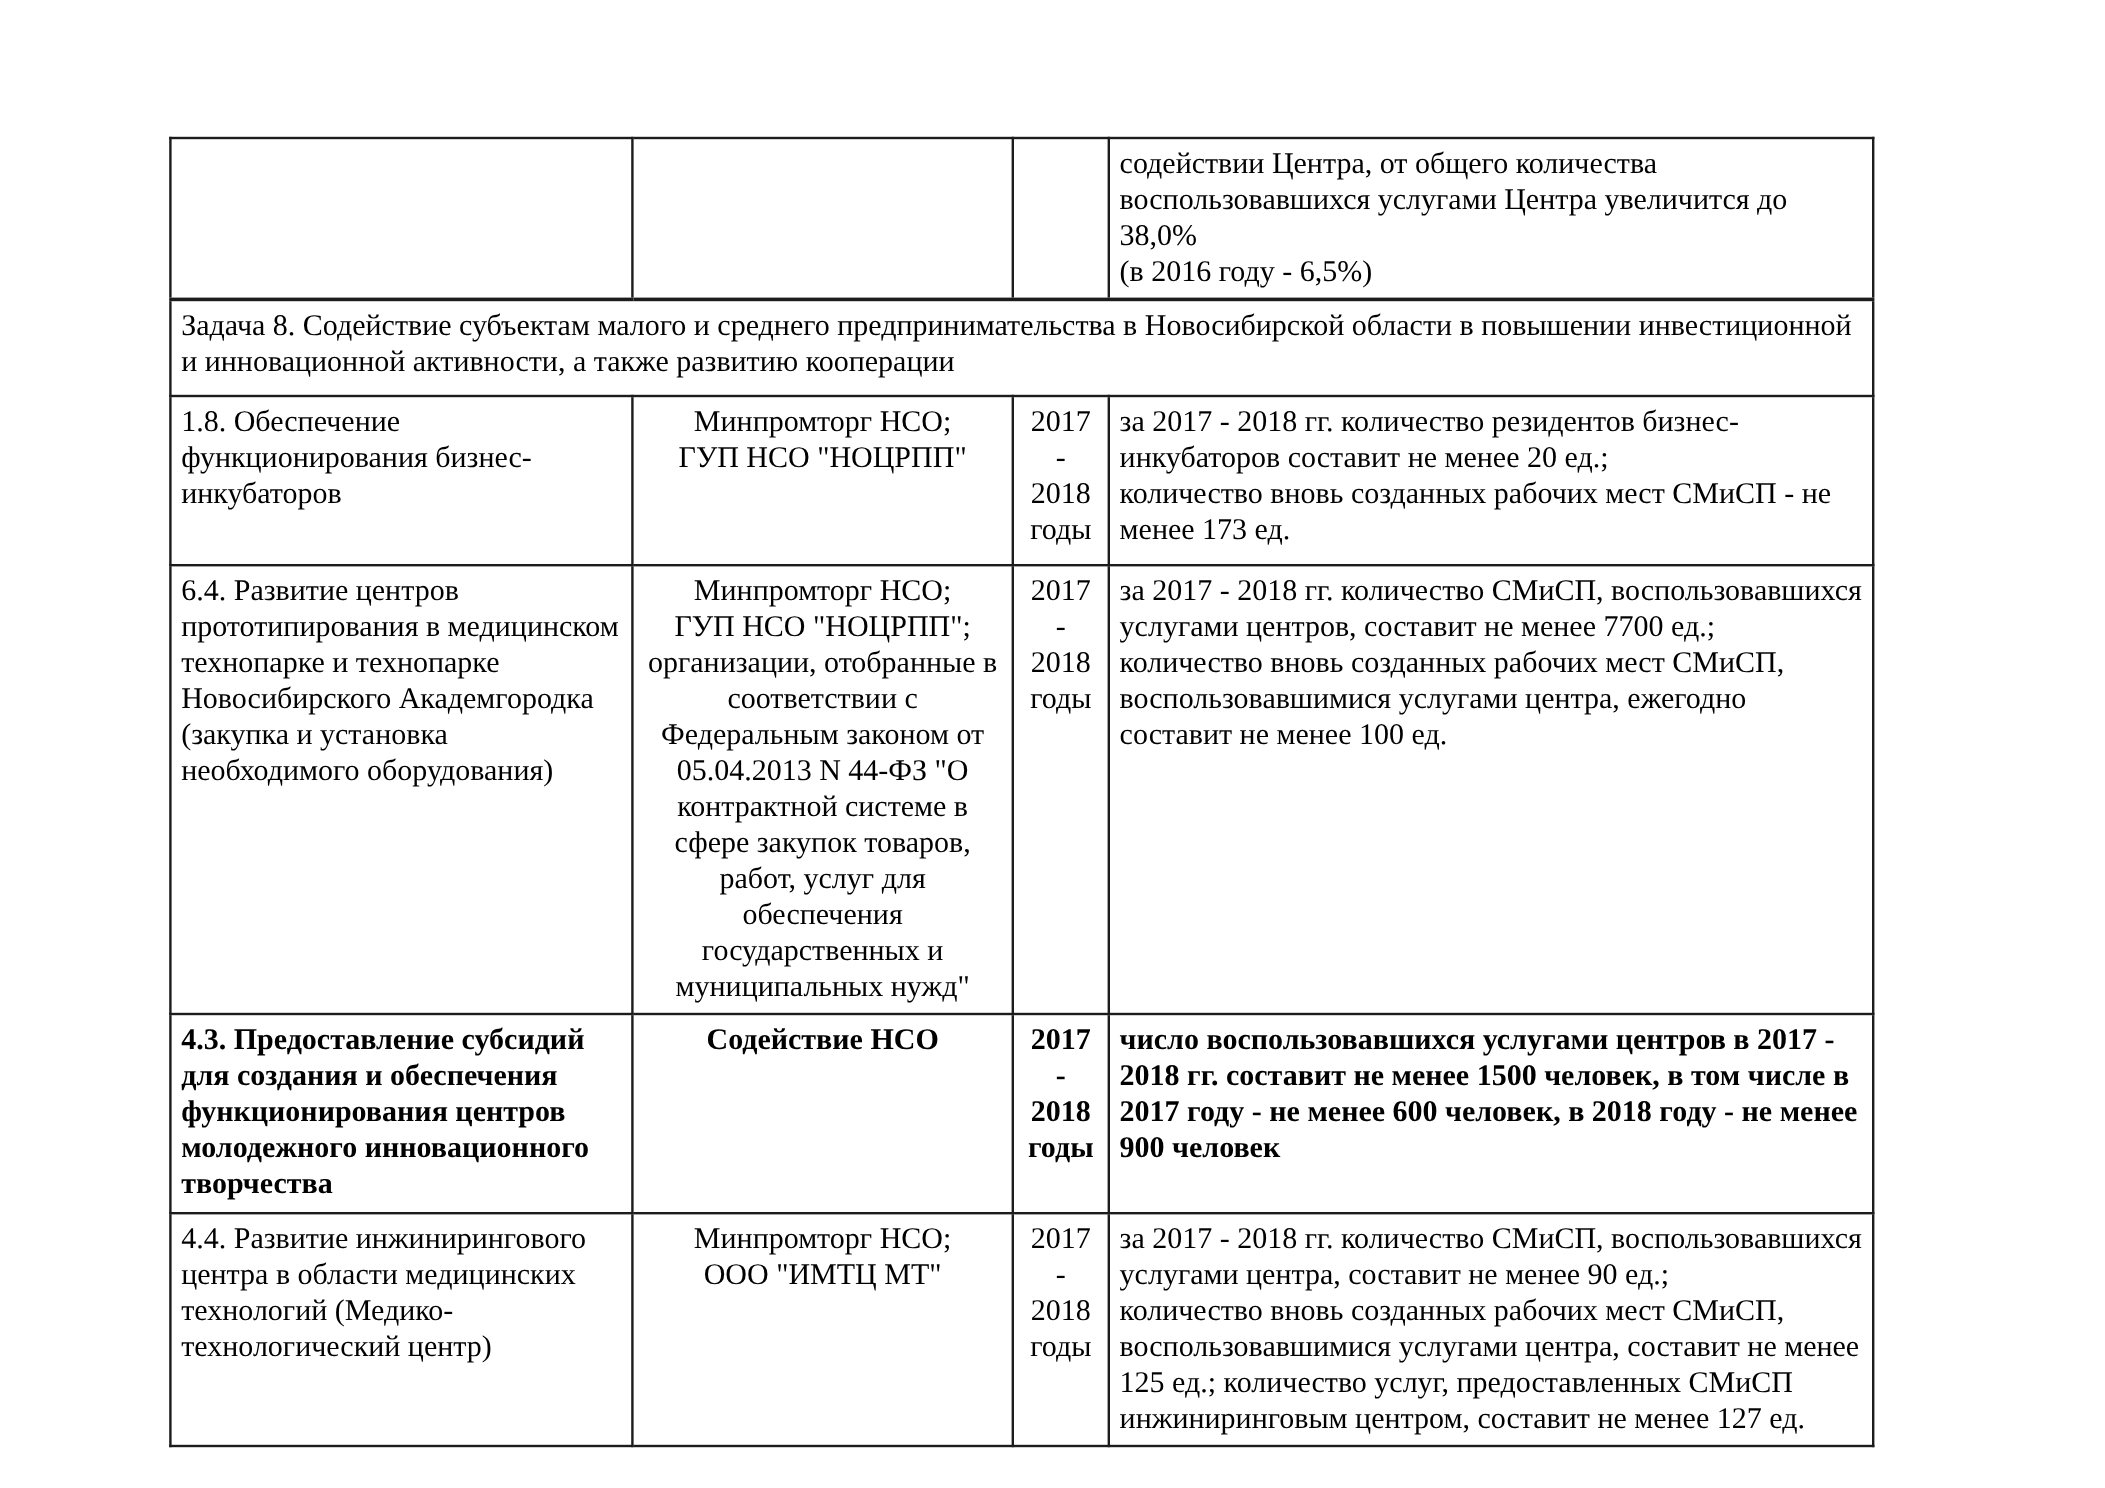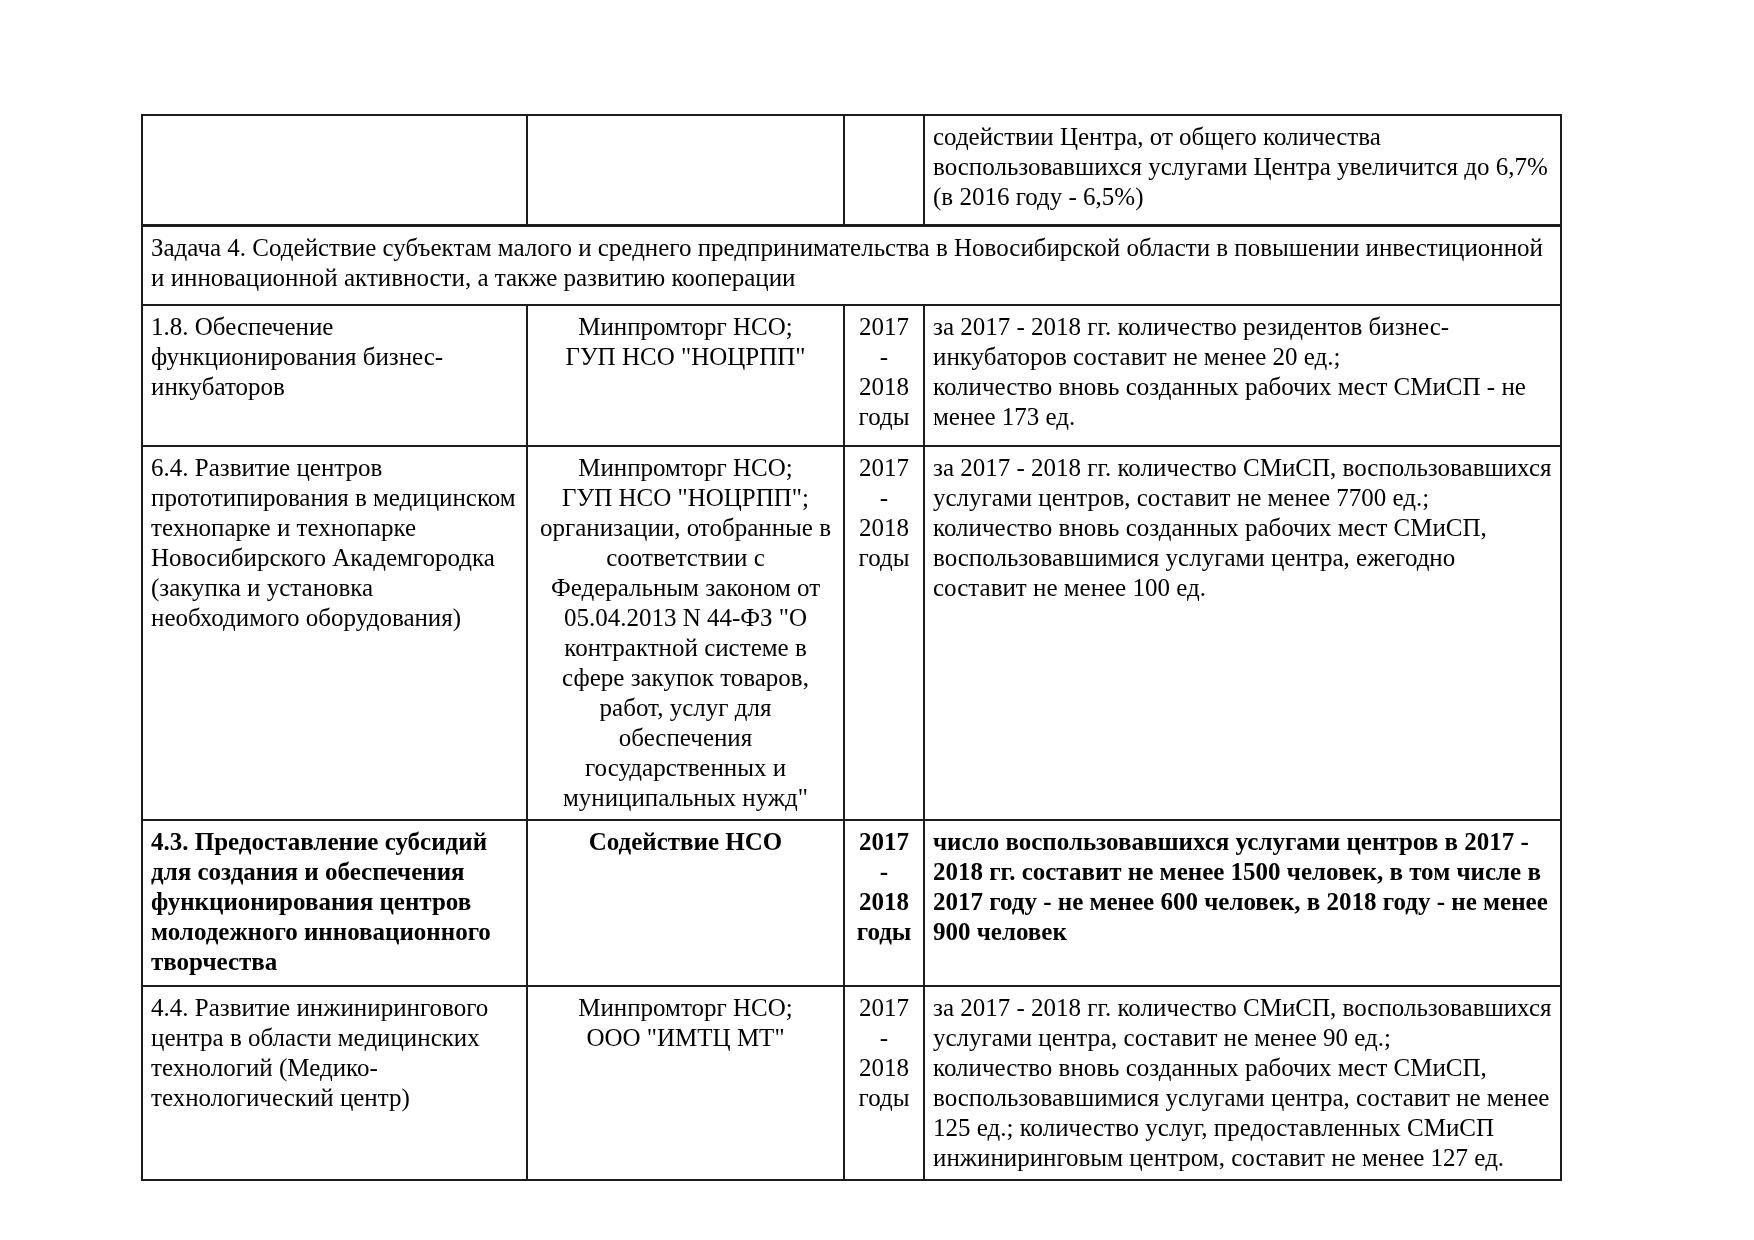--- a/index.html
+++ b/index.html
@@ -57,25 +57,25 @@
       <col style="width:317px">
       <col style="width:80px">
       <col style="width:637px">
     </colgroup>
     <tbody>
       <tr class="row-cont">
         <td class="cell-measure"></td>
         <td class="cell-executor"></td>
         <td class="cell-years"></td>
         <td class="cell-result">содействии Центра, от общего количества
-воспользовавшихся услугами Центра увеличится до 6,7%
+воспользовавшихся услугами Центра увеличится до 38,0%
 (в 2016 году - 6,5%)</td>
       </tr>
       <tr class="row-section">
-        <td class="cell-section" colspan="4">Задача 4. Содействие субъектам малого и среднего предпринимательства в Новосибирской области в повышении инвестиционной
+        <td class="cell-section" colspan="4">Задача 8. Содействие субъектам малого и среднего предпринимательства в Новосибирской области в повышении инвестиционной
 и инновационной активности, а также развитию кооперации</td>
       </tr>
       <tr class="row-m1">
         <td class="cell-measure">1.8. Обеспечение функционирования бизнес-инкубаторов</td>
         <td class="cell-executor">Минпромторг НСО;
 ГУП НСО "НОЦРПП"</td>
         <td class="cell-years">2017 -
 2018
 годы</td>
         <td class="cell-result">за 2017 - 2018 гг. количество резидентов бизнес-инкубаторов составит не менее 20 ед.;

